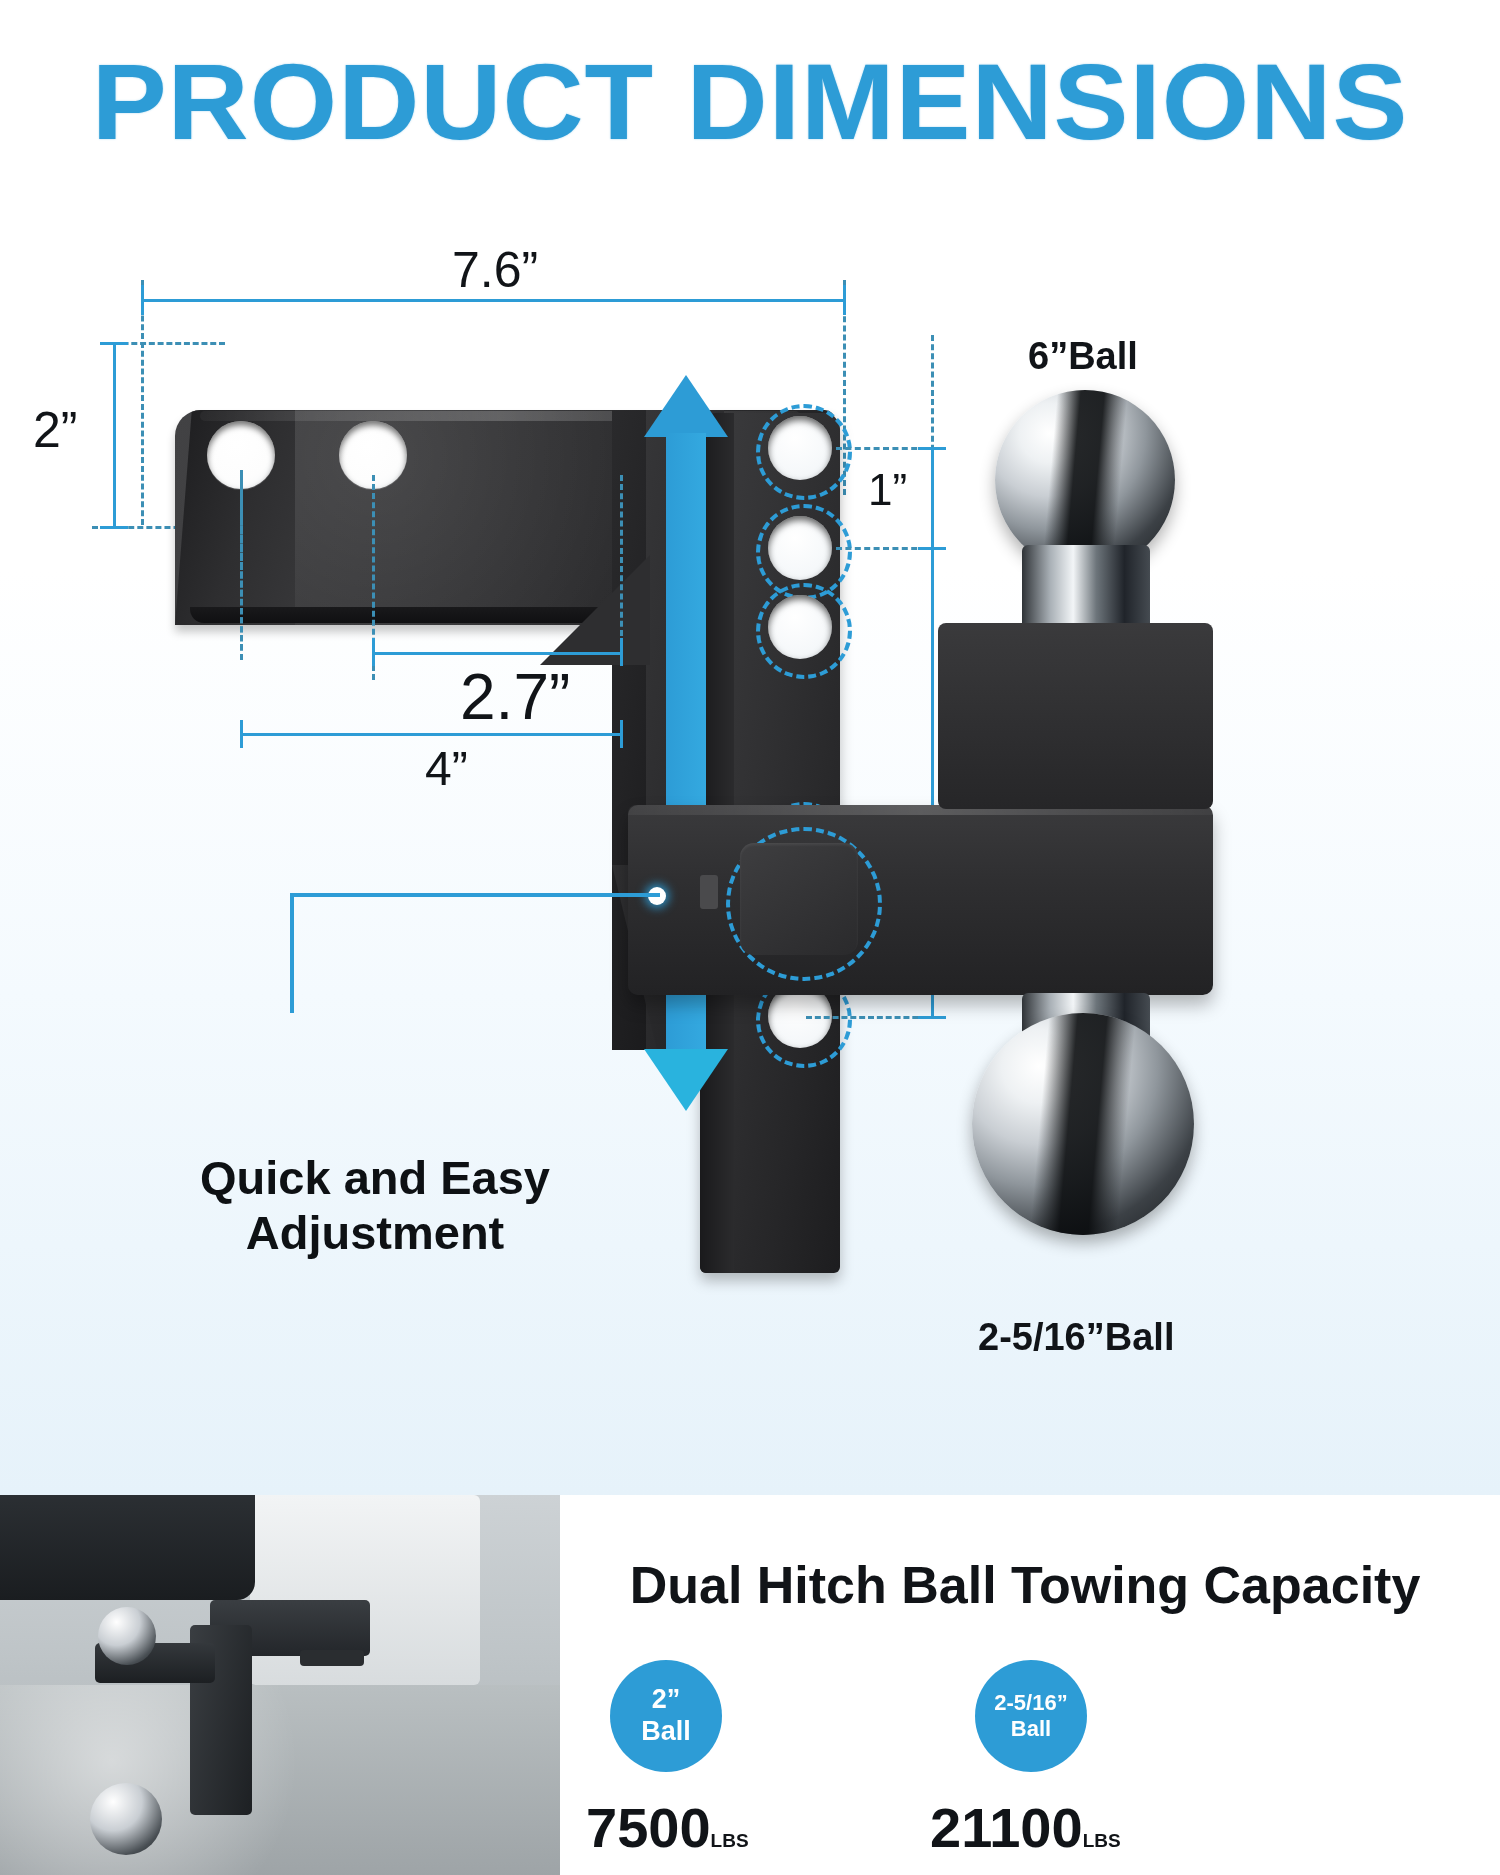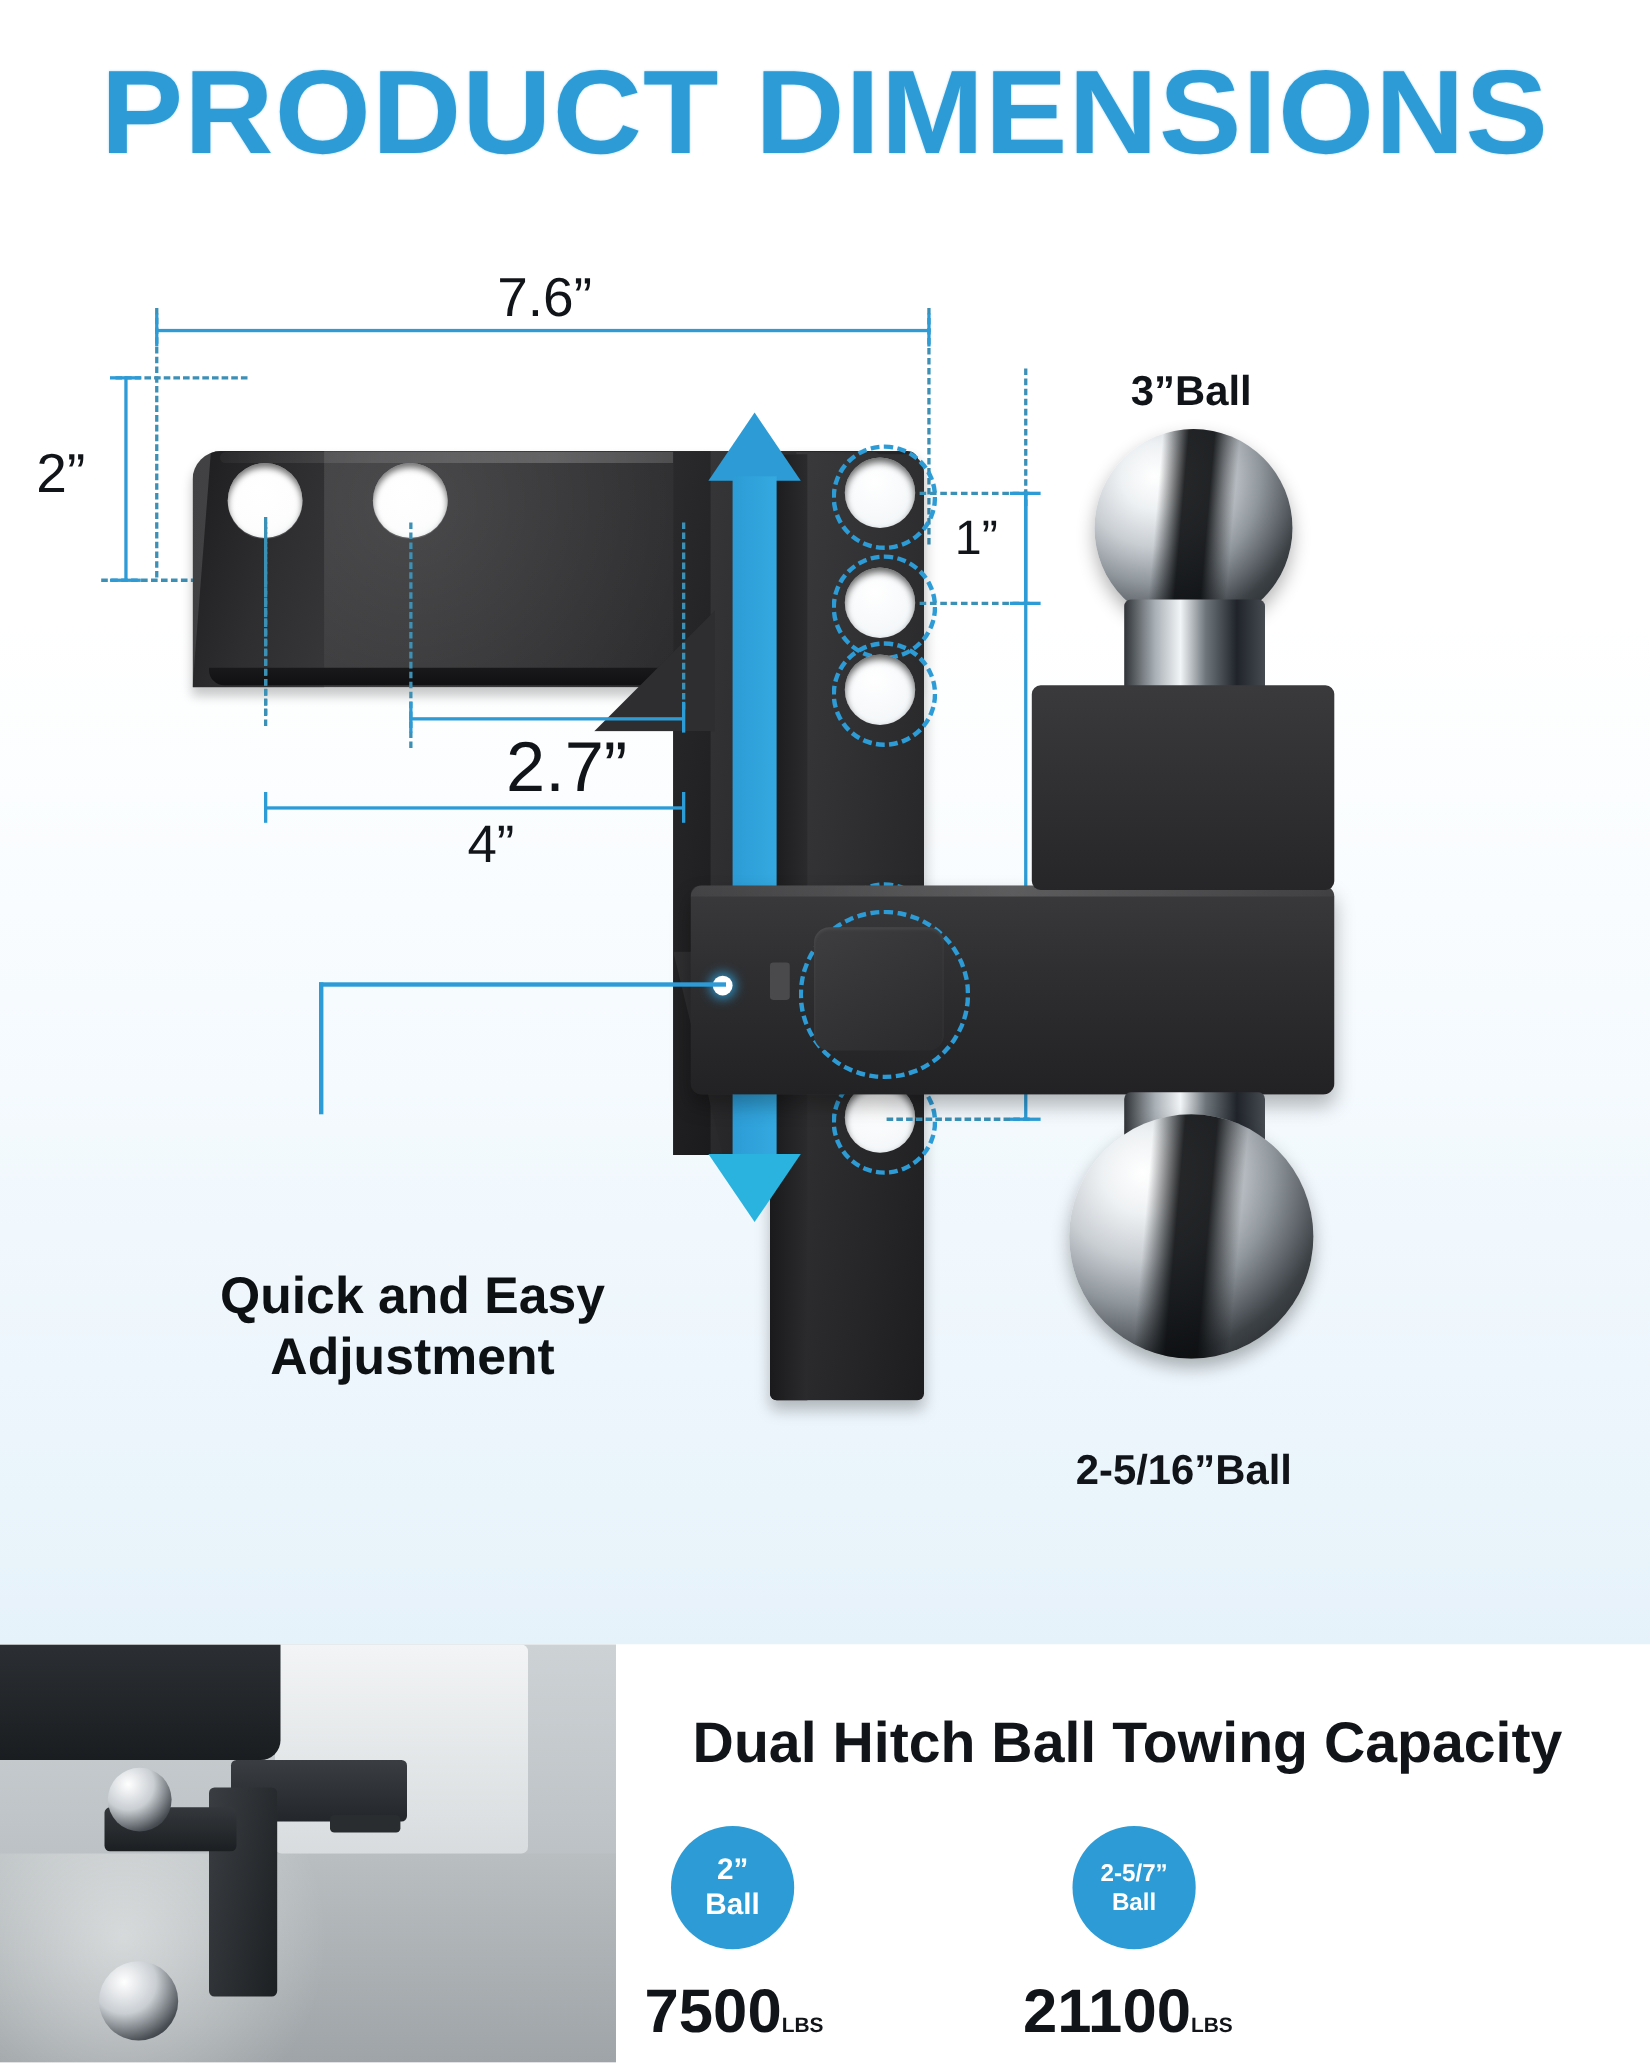--- a/index.html
+++ b/index.html
@@ -340,21 +340,21 @@
     <div class="pin-tab"></div>
     <div class="pin-dot"></div>
 
     <div class="callout-line" style="left:290px;top:718px;width:370px;height:4px;"></div>
     <div class="callout-line" style="left:290px;top:718px;width:4px;height:120px;"></div>
     <div class="callout-text">
       <div>Quick and Easy</div>
       <div>Adjustment</div>
     </div>
 
-    <div class="ball-cap-label" style="left:1028px;top:160px;">3”Ball</div>
+    <div class="ball-cap-label" style="left:1028px;top:160px;">6”Ball</div>
     <div class="ball" style="left:995px;top:215px;width:180px;height:180px;"></div>
     <div class="ball-streak" style="left:995px;top:215px;width:180px;height:180px;"></div>
     <div class="ball-neck" style="left:1022px;top:370px;width:128px;height:90px;"></div>
     <div class="ball-collar" style="left:938px;top:448px;width:275px;height:186px;"></div>
 
     <div class="ball-neck" style="left:1022px;top:818px;width:128px;height:80px;"></div>
     <div class="ball" style="left:972px;top:838px;width:222px;height:222px;"></div>
     <div class="ball-streak" style="left:972px;top:838px;width:222px;height:222px;"></div>
     <div class="ball-cap-label" style="left:978px;top:1141px;">2-5/16”Ball</div>
 
@@ -378,20 +378,20 @@
 
   <div class="badge" style="left:610px;top:1660px;">
     <span>2”</span>
     <span>Ball</span>
   </div>
   <div class="cap-num" style="left:586px;top:1795px;">
     <span>7500</span><span class="cap-unit">LBS</span>
   </div>
 
   <div class="badge small-txt" style="left:975px;top:1660px;">
-    <span>2-5/7”</span>
+    <span>2-5/16”</span>
     <span>Ball</span>
   </div>
   <div class="cap-num" style="left:930px;top:1795px;">
     <span>21100</span><span class="cap-unit">LBS</span>
   </div>
 
 </div>
 
 </body></html>

